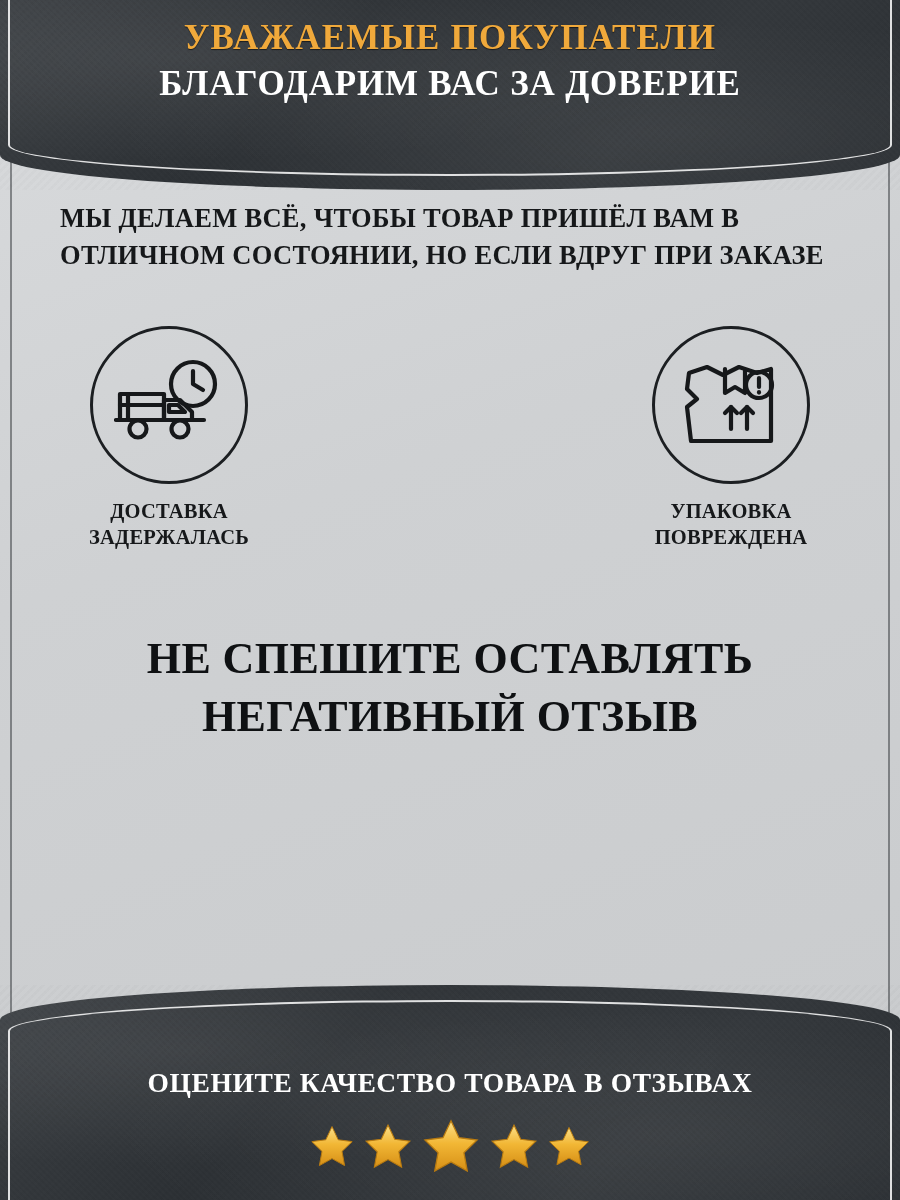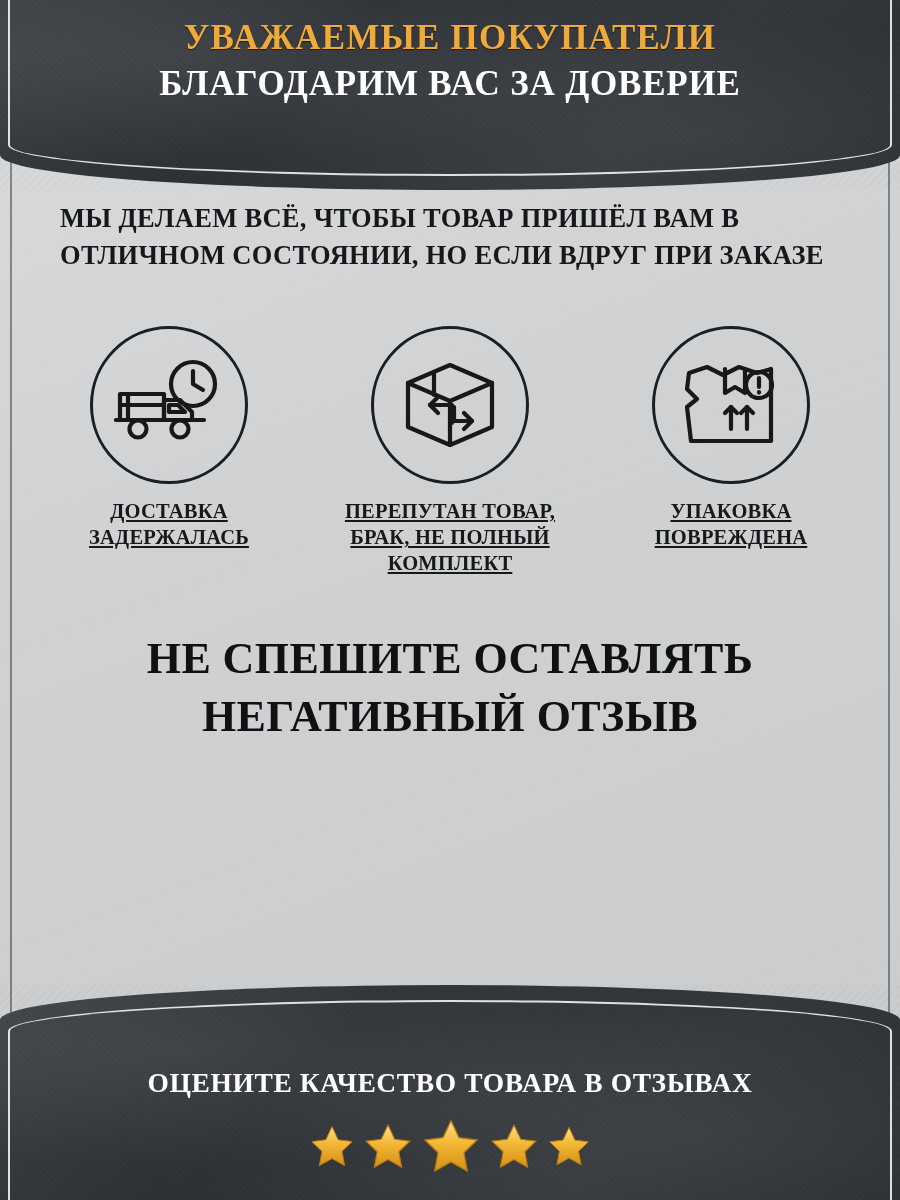--- a/index.html
+++ b/index.html
@@ -162,21 +162,20 @@
     box-sizing: border-box;
   }
   .icon-caption {
     margin-top: 14px;
     text-align: center;
     font-size: 20.5px;
     font-weight: bold;
     color: #16181a;
     line-height: 1.28;
     letter-spacing: .2px;
-    text-decoration: underline;
   }
 
   
   #headline {
     position: absolute;
     top: 630px;
     left: 60px;
     width: 780px;
     text-align: center;
     font-size: 44px;
@@ -266,38 +265,20 @@
           <circle cx="24" cy="71" r="8.5"></circle>
           <circle cx="66" cy="71" r="8.5"></circle>
 
           <circle cx="79" cy="26" r="22"></circle>
           <path d="M79 13 L79 26 L89 32"></path>
         </svg>
       </div>
       <div class="icon-caption">ДОСТАВКА ЗАДЕРЖАЛАСЬ</div>
     </div>
 
-    <div class="icon-item">
-      <div class="icon-circle">
-        <svg width="112" height="104" viewBox="0 0 112 104" fill="none" stroke="#16181a" stroke-width="4.2" stroke-linecap="round" stroke-linejoin="round">
-
-          <path d="M14 30 L56 12 L98 30 L98 74 L56 92 L14 74 Z"></path>
-
-          <path d="M14 30 L56 48 L98 30"></path>
-          <path d="M56 48 L56 92"></path>
-          <path d="M40 21 L40 42"></path>
-
-          <path d="M44 44 L36 52 L44 60"></path>
-          <path d="M36 52 L58 52 L58 70"></path>
-          <path d="M70 76 L78 68 L70 60"></path>
-          <path d="M78 68 L60 68 L60 54"></path>
-        </svg>
-      </div>
-      <div class="icon-caption">ПЕРЕПУТАН ТОВАР, БРАК, НЕ ПОЛНЫЙ КОМПЛЕКТ</div>
-    </div>
 
     <div class="icon-item">
       <div class="icon-circle">
         <svg width="108" height="100" viewBox="0 0 108 100" fill="none" stroke="#16181a" stroke-width="4.2" stroke-linecap="round" stroke-linejoin="round">
 
           <path d="M12 18 L30 12 L46 20 L62 12 L80 18 L94 14 L94 86 L14 86 L10 52 L20 44 L10 34 Z"></path>
 
           <path d="M48 14 L48 38 L58 32 L68 38 L68 16"></path>
 
           <path d="M54 74 L54 52"></path>

